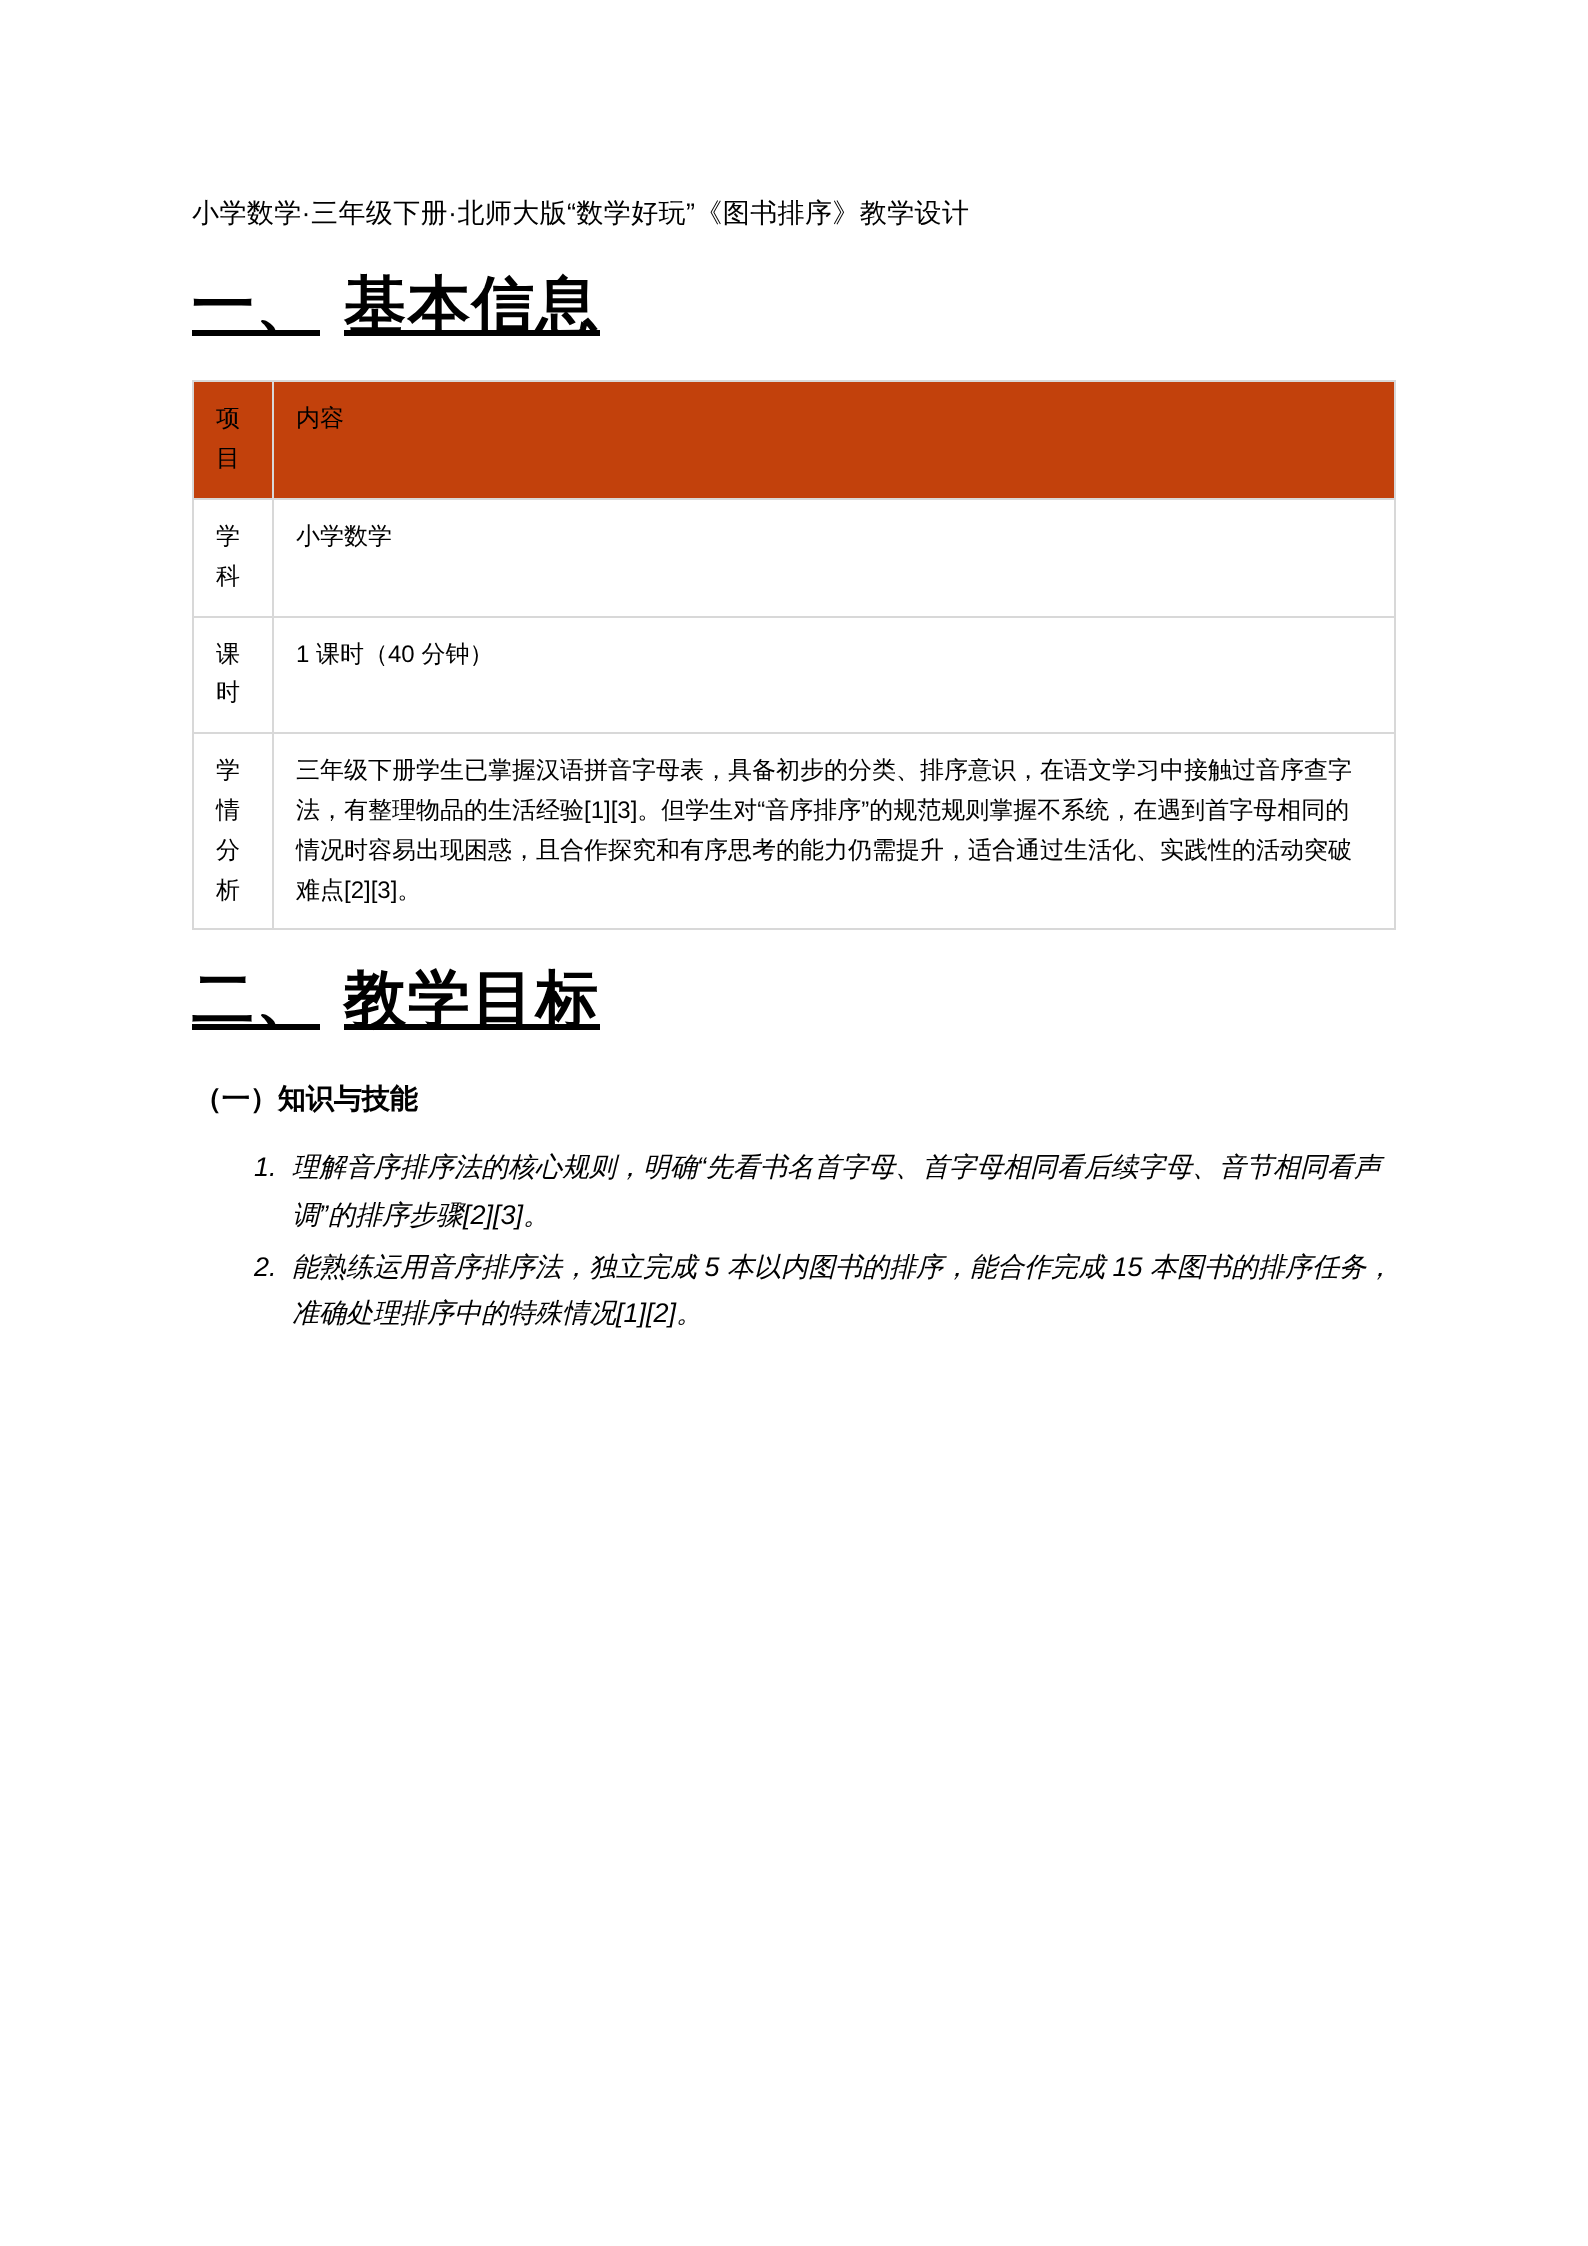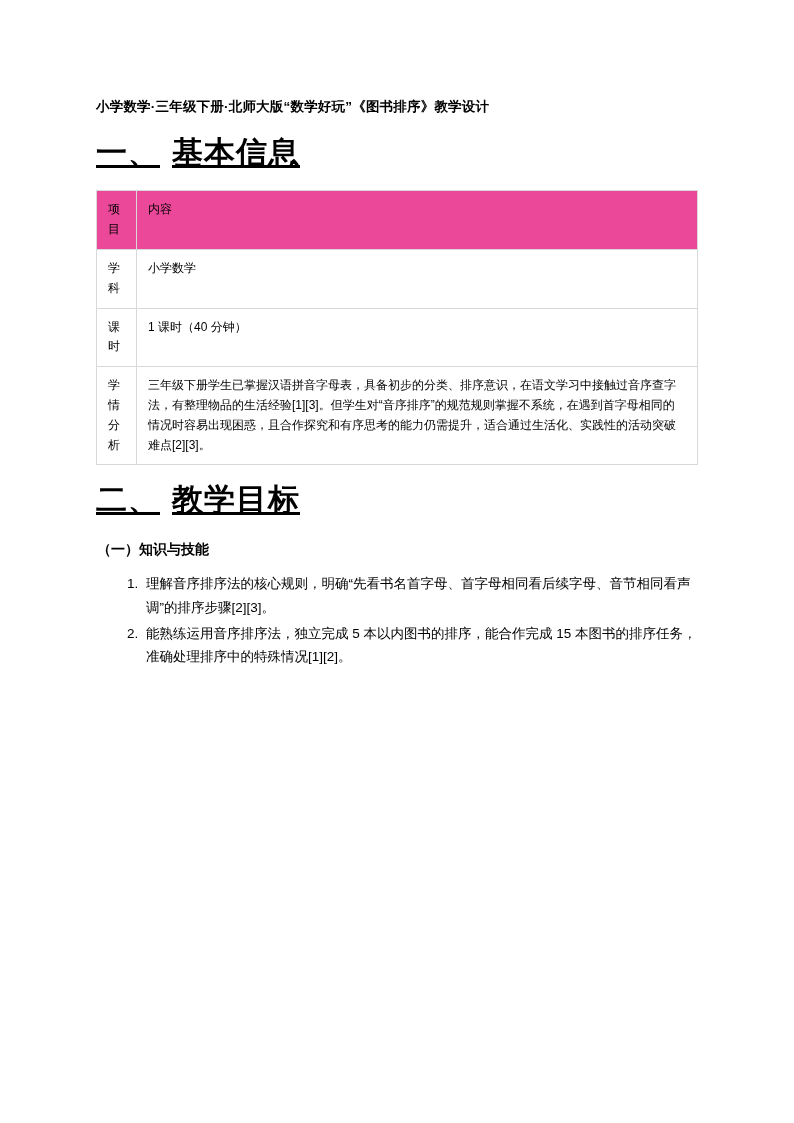--- a/index.html
+++ b/index.html
@@ -20,21 +20,20 @@
     height: 1123px;
     padding: 96px 96px 60px 96px;
     position: relative;
   }
   .doc-subtitle {
     font-size: 13.5px;
     line-height: 1.6;
     margin: 0 0 14px 0;
     color: #000;
     letter-spacing: 0.2px;
-    font-weight: bold;
   }
   h1.section-h1 {
     font-size: 31px;
     font-weight: bold;
     margin: 16px 0 18px 0;
     line-height: 1.25;
     letter-spacing: 1px;
     text-decoration: underline;
   }
   h1.section-h1 .num {
@@ -56,32 +55,33 @@
   table.info-table th,
   table.info-table td {
     border: 1px solid #d8d8d8;
     padding: 9px 11px;
     vertical-align: top;
     line-height: 1.65;
     text-align: left;
     font-weight: normal;
   }
   table.info-table thead th {
-    background: #ec4899;
+    background: #c2410c;
   }
   table.info-table col.c1 { width: 40px; }
   .cell-label {
     white-space: normal;
     word-break: break-all;
   }
   ol.numlist {
     margin: 10px 0 0 0;
     padding-left: 46px;
     font-size: 13.5px;
     line-height: 1.75;
+    font-style: italic;
   }
   ol.numlist li {
     margin-bottom: 2px;
     padding-left: 4px;
   }
 </style>
 </head>
 <body>
 
 <div class="page">

